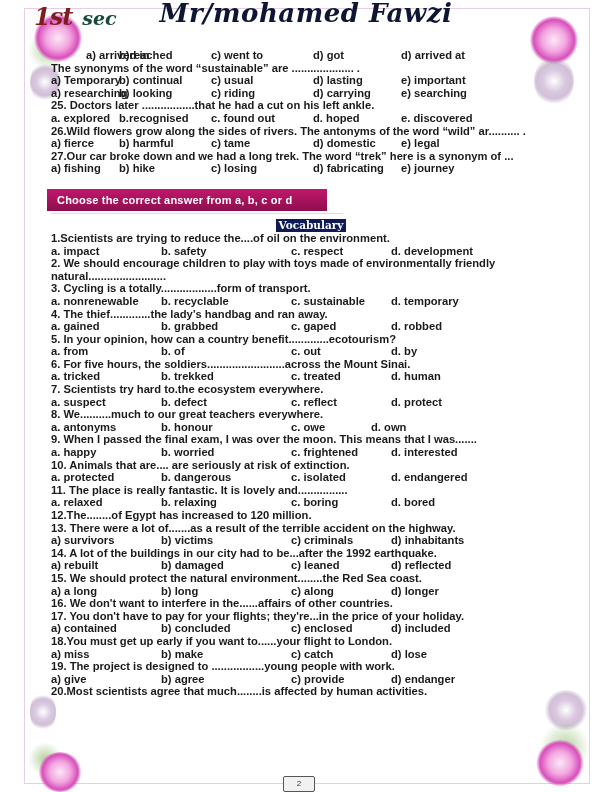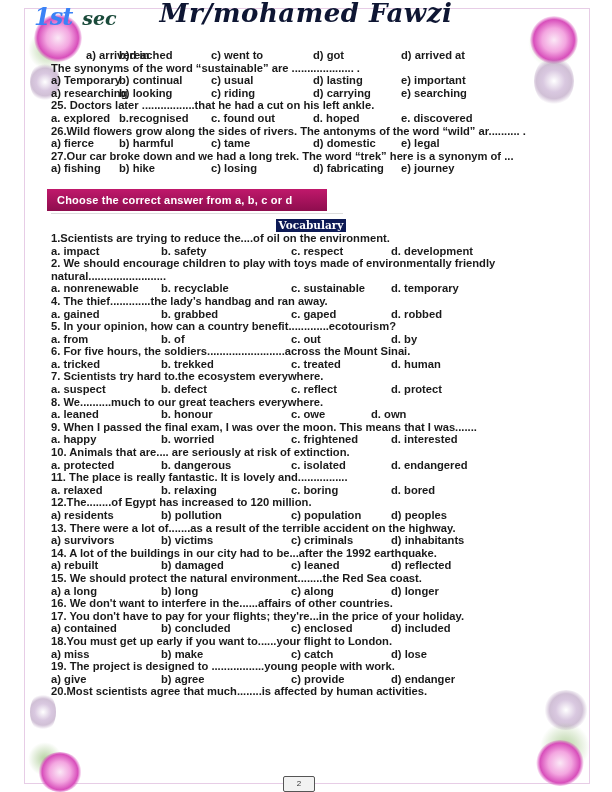--- a/index.html
+++ b/index.html
@@ -2,21 +2,21 @@
 <html><head>
 <meta charset="utf-8">
 <style>
   html, body { margin: 0; padding: 0; background: #ffffff; }
   body { width: 612px; height: 792px; position: relative; overflow: hidden;
          font-family: "Liberation Sans", sans-serif; color: #1a1a1a; }
   .frame { position: absolute; left: 24px; top: 8px; width: 566px; height: 776px;
            border: 1.5px solid #e7cde6; box-sizing: border-box; }
   .header-left { position: absolute; left: 34px; top: 2px; font-family: "DejaVu Serif", serif;
                  font-style: italic; font-weight: bold; }
-  .header-left .n1 { font-size: 24px; color: #3b82f6; letter-spacing: -1px; }
+  .header-left .n1 { font-size: 24px; color: #7f1d1d; letter-spacing: -1px; }
   .header-left .n2 { font-size: 19px; color: #1a4a3a; margin-left: 10px; }
   .header-title { position: absolute; left: 0; right: 0; top: -2px; text-align: center;
                   font-family: "DejaVu Serif", serif; font-style: italic; font-weight: bold;
                   font-size: 26px; color: #0e1633; letter-spacing: 0.5px; }
   .content { position: absolute; left: 51px; top: 49px; width: 520px;
              font-weight: bold; font-size: 11.2px; line-height: 12.6px; }
   .q { white-space: nowrap; }
   .opts { position: relative; height: 12.6px; white-space: nowrap; }
   .opts span { position: absolute; top: 0; }
   .banner { margin: 14px 0 0 -4px; width: 280px; height: 22px;
@@ -114,20 +114,21 @@
   <div id="vocab-qs">
       <div class="q"> 1.Scientists are trying to reduce the....of oil on the environment.</div>
       <div class="opts">
         <span style="left: 0px;">a. impact</span>
         <span style="left: 110px;">b. safety</span>
         <span style="left: 240px;">c. respect</span>
         <span style="left: 340px;">d. development</span>
       </div>
       <div class="q">2. We should encourage children to play with toys made of environmentally friendly</div>
       <div class="q">natural.........................</div>
+      <div class="q">3. Cycling is a totally..................form of transport.</div>
       <div class="opts">
         <span style="left: 0px;">a. nonrenewable</span>
         <span style="left: 110px;">b. recyclable</span>
         <span style="left: 240px;">c. sustainable</span>
         <span style="left: 340px;">d. temporary</span>
       </div>
       <div class="q">4. The thief.............the lady’s handbag and ran away.</div>
       <div class="opts">
         <span style="left: 0px;">a. gained</span>
         <span style="left: 110px;">b. grabbed</span>
@@ -150,21 +151,21 @@
       </div>
       <div class="q">7. Scientists try hard to.the ecosystem everywhere.</div>
       <div class="opts">
         <span style="left: 0px;">a. suspect</span>
         <span style="left: 110px;">b. defect</span>
         <span style="left: 240px;">c. reflect</span>
         <span style="left: 340px;">d. protect</span>
       </div>
       <div class="q">8. We..........much to our great teachers everywhere.</div>
       <div class="opts">
-        <span style="left: 0px;">a. leaned</span>
+        <span style="left: 0px;">a. antonyms</span>
         <span style="left: 110px;">b. honour</span>
         <span style="left: 240px;">c. owe</span>
         <span style="left: 320px;">d. own</span>
       </div>
       <div class="q">9. When I passed the final exam, I was over the moon. This means that I was.......</div>
       <div class="opts">
         <span style="left: 0px;">a. happy</span>
         <span style="left: 110px;">b. worried</span>
         <span style="left: 240px;">c. frightened</span>
         <span style="left: 340px;">d. interested</span>
@@ -177,26 +178,20 @@
         <span style="left: 340px;">d. endangered</span>
       </div>
       <div class="q">11. The place is really fantastic. It is lovely and................</div>
       <div class="opts">
         <span style="left: 0px;">a. relaxed</span>
         <span style="left: 110px;">b. relaxing</span>
         <span style="left: 240px;">c. boring</span>
         <span style="left: 340px;">d. bored</span>
       </div>
       <div class="q">12.The........of Egypt has increased to 120 million.</div>
-      <div class="opts">
-        <span style="left: 0px;">a) residents</span>
-        <span style="left: 110px;">b) pollution</span>
-        <span style="left: 240px;">c) population</span>
-        <span style="left: 340px;">d) peoples</span>
-      </div>
       <div class="q">13. There were a lot of.......as a result of the terrible accident on the highway.</div>
       <div class="opts">
         <span style="left: 0px;">a) survivors</span>
         <span style="left: 110px;">b) victims</span>
         <span style="left: 240px;">c) criminals</span>
         <span style="left: 340px;">d) inhabitants</span>
       </div>
       <div class="q">14. A lot of the buildings in our city had to be...after the 1992 earthquake.</div>
       <div class="opts">
         <span style="left: 0px;">a) rebuilt</span>

